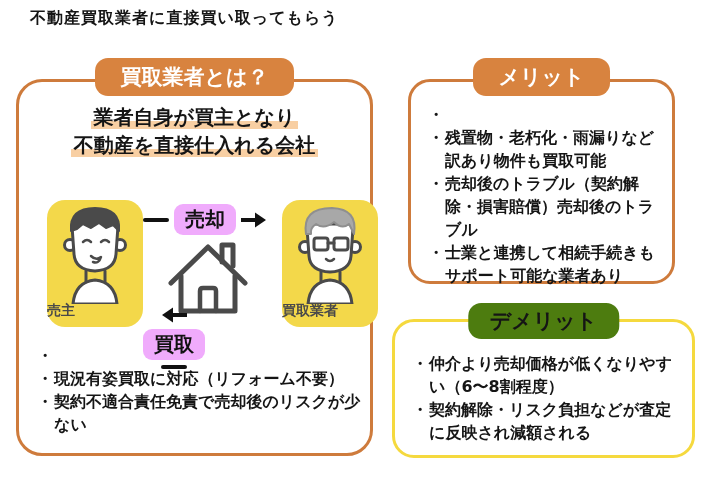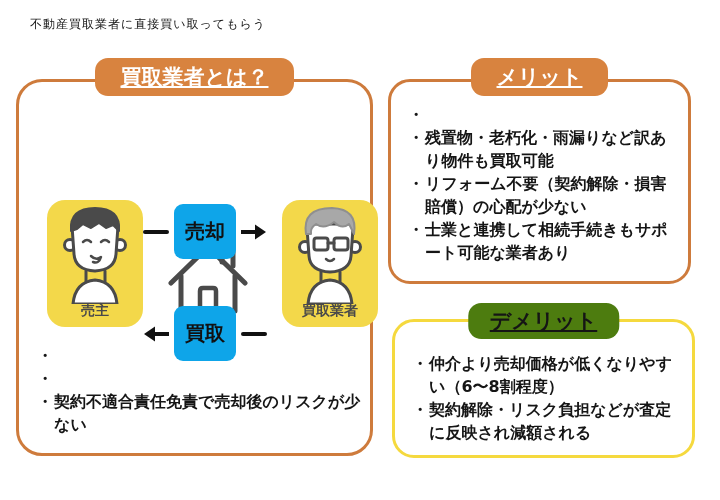--- a/index.html
+++ b/index.html
@@ -3,65 +3,65 @@
 <meta charset="utf-8">
 <style>
   html,body { margin:0; padding:0; }
   body {
     width:720px; height:500px; position:relative; overflow:hidden;
     background:#fff; color:#151515;
     font-family:"DejaVu Sans","Liberation Sans",sans-serif;
   }
   .page-title {
     position:absolute; left:30px; top:8px;
-    font-size:12px; font-weight:400; letter-spacing:1px;margin-top:8px;
+    font-size:16px; font-weight:700; letter-spacing:1px;
   }
   
   .panel { position:absolute; background:#fff; box-sizing:border-box; }
   .panel-what  { left:16px;  top:79px;  width:357px; height:377px;
                  border:3px solid #CE7B3C; border-radius:26px; }
-  .panel-merit { left:388px; top:79px;  width:303px; height:205px;
+  .panel-merit { left:408px; top:79px;  width:267px; height:205px;
                  border:3px solid #CE7B3C; border-radius:22px; }
   .panel-demerit { left:392px; top:319px; width:303px; height:139px;
                  border:3px solid #F5D93E; border-radius:22px; }
   .badge {
     position:absolute; left:50%; transform:translateX(-50%);
     white-space:nowrap; font-weight:700; text-align:center;
-    border-radius:13px; z-index:3;text-decoration:underline;
+    border-radius:13px; z-index:3;
   }
   .badge-orange { background:#D8833F; color:#fff; font-size:21px;
                   padding:5px 26px; top:-24px; }
   .badge-yellow { background:#4d7c0f; color:#151515; font-size:21px;
                   padding:4px 22px; top:-19px; }
   
   .definition {
     position:absolute; top:21px; left:0; right:0; text-align:center;
     font-size:20px; font-weight:700; line-height:28px;
   }
   .hl { background:linear-gradient(transparent 66%, #F8CFA3 66%); padding:0 3px; }
   
   .avatar {
     position:absolute; width:96px; height:127px;
     background:#F3D84A; border-radius:18px;
   }
   .avatar-seller { left:28px; top:118px; }
   .avatar-buyer  { left:263px; top:118px; }
   .avatar svg { position:absolute; left:8px; top:4px; }
   .avatar-label {
-    position:absolute; bottom:7px; left:0; right:0; text-align:center;
+    position:absolute; bottom:7px; left:0; right:0; text-align:left;
     font-size:14px; font-weight:700; color:#4a4a4a;
   }
   .arrow-row {
     position:absolute; display:flex; align-items:center; gap:5px; z-index:2;
   }
   .arrow-sell { left:124px; top:122px; }
-  .arrow-buy  { left:124px; top:224px; }
+  .arrow-buy  { left:124px; top:224px;flex-direction:column; }
   .seg { width:26px; height:4px; background:#111; border-radius:2px; }
   .flow-badge {
-    background:#0ea5e9; border-radius:9px; padding:14px 11px;
+    background:#f0abfc; border-radius:9px; padding:2px 11px;
     font-size:20px; font-weight:700; color:#111;
   }
   .house { position:absolute; left:146px; top:150px; }
   
   ul.bullets { list-style:none; margin:0; padding:0; font-weight:600; }
   ul.bullets li { display:flex; align-items:flex-start; }
   ul.bullets .dot { flex:0 0 17px; }
   .what-bullets  { position:absolute; top:262px; left:18px; right:8px;
                    font-size:16px; line-height:23px; }
   .merit-bullets   { position:absolute; top:21px; left:17px; right:8px;
@@ -70,20 +70,24 @@
                    font-size:16px; line-height:23px; }
 </style>
 </head>
 <body>
 
 <div class="page-title">不動産買取業者に直接買い取ってもらう</div>
 
 <section class="panel panel-what">
   <div class="badge badge-orange">買取業者とは？</div>
 
+  <div class="definition">
+    <span class="hl">業者自身が買主となり</span><br>
+    <span class="hl">不動産を直接仕入れる会社</span>
+  </div>
 
   <div class="avatar avatar-seller">
     <svg width="80" height="100" viewBox="0 0 80 100">
       <g stroke="#4a4a4a" stroke-width="3" stroke-linecap="round" stroke-linejoin="round">
         <path d="M18 100 Q20 78 40 76 Q60 78 62 100 Z" fill="#fff"></path>
         <circle cx="15" cy="41" r="5.5" fill="#fff"></circle>
         <circle cx="65" cy="41" r="5.5" fill="#fff"></circle>
         <path d="M20 18 L60 18 Q63 18 63 22 L61 50 Q60 66 40 67 Q20 66 19 50 L17 22 Q17 18 20 18 Z" fill="#fff"></path>
         <path d="M16 27 Q14 4 40 4 Q66 4 64 27 L58 21 L51 24 L44 19 L36 24 L28 20 L22 25 Z" fill="#4a4a4a" stroke-width="2"></path>
         <path d="M28 38 Q32 34 36 38" fill="none" stroke-width="2.5"></path>
@@ -139,41 +143,42 @@
     <div class="flow-badge">買取</div>
     <div class="seg"></div>
   </div>
 
   <ul class="bullets what-bullets">
     <li>
       <span class="dot">・</span>
     </li>
     <li>
       <span class="dot">・</span>
+      <span class="txt">現況有姿買取に対応（リフォーム不要）</span>
     </li>
     <li>
       <span class="dot">・</span>
       <span class="txt">契約不適合責任免責で売却後のリスクが少ない</span>
     </li>
   </ul>
 </section>
 
 <section class="panel panel-merit">
   <div class="badge badge-orange">メリット</div>
   <ul class="bullets merit-bullets">
     <li>
       <span class="dot">・</span>
     </li>
     <li>
       <span class="dot">・</span>
       <span class="txt">残置物・老朽化・雨漏りなど訳あり物件も買取可能</span>
     </li>
     <li>
       <span class="dot">・</span>
-      <span class="txt">リフォーム不要（契約解除・損害賠償）の心配が少ない</span>
+      <span class="txt">売却後のトラブル（契約解除・損害賠償）売却後のトラブル</span>
     </li>
     <li>
       <span class="dot">・</span>
       <span class="txt">士業と連携して相続手続きもサポート可能な業者あり</span>
     </li>
   </ul>
 </section>
 
 <section class="panel panel-demerit">
   <div class="badge badge-yellow">デメリット</div>

